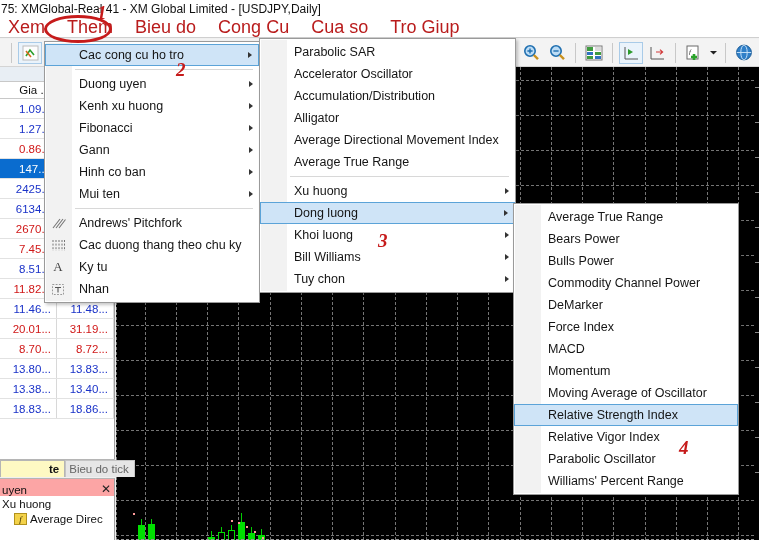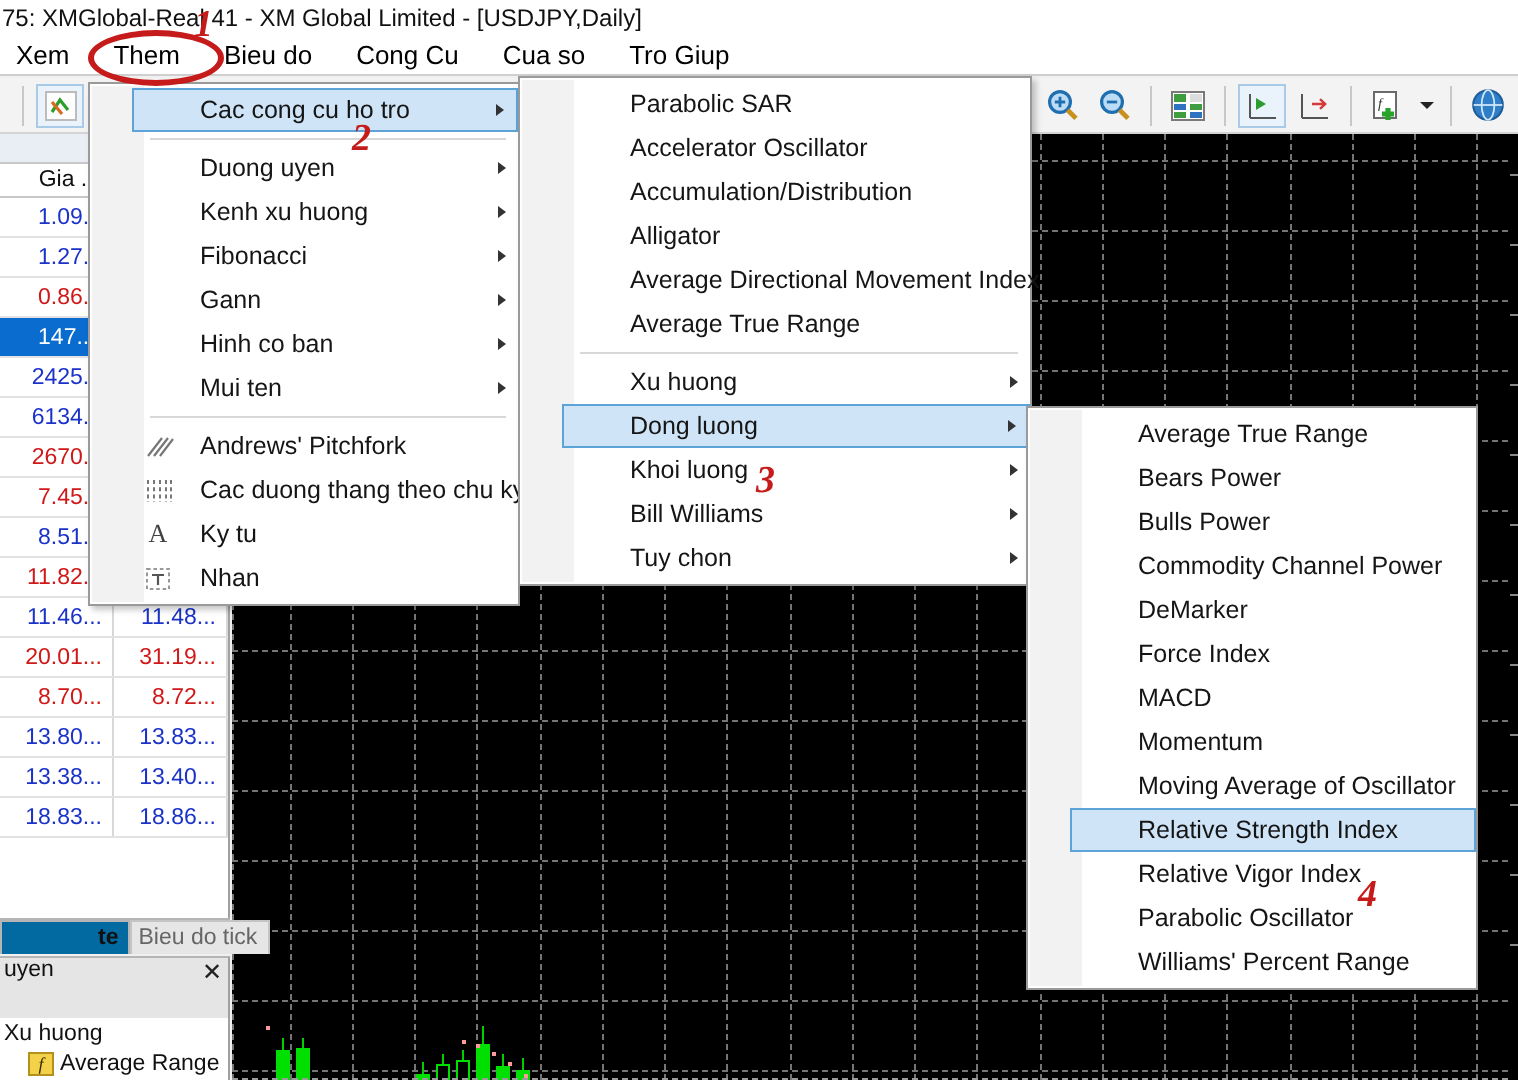--- a/index.html
+++ b/index.html
@@ -23,21 +23,21 @@
   }
 
   
   .menubar {
     position: absolute; left: 0; top: 18px; width: 759px; height: 20px;
     background: #ffffff;
     border-bottom: 1px solid #cfcfcf;
     display: flex; align-items: center;
   }
   .menubar .mi {
-    font-size: 13px; color: #000000;
+    font-size: 18px; color: #b91c1c;
     padding: 2px 11px; height: 19px; line-height: 15px;
     white-space: nowrap;
   }
   .menubar .mi:first-child { padding-left: 8px; }
 
   
   .toolbar {
     position: absolute; left: 0; top: 39px; width: 759px; height: 28px;
     background: #f3f3f3;
     border-bottom: 1px solid #d4d4d4;
@@ -83,37 +83,37 @@
   .mw-tabs {
     position: absolute; left: 0; top: 459px; width: 115px; height: 18px;
     background: #f0f0f0; border-top: 1px solid #b5b5b5;
     display: flex; align-items: flex-end;
   }
   .mw-tabs .tab {
     font-size: 11.5px; color: #333; padding: 1px 5px 2px 3px;
     height: 17px; line-height: 15px; white-space: nowrap;
   }
   .mw-tabs .tab.active {
-    background: #0369a1; color: #111; font-weight: bold;
+    background: #fef9c3; color: #111; font-weight: bold;
     border: 1px solid #b5b5b5; border-bottom: none; padding-left: 48px;
   }
   .mw-tabs .tab.inactive {
     background: #e6e6e6; border: 1px solid #c4c4c4; border-bottom: none;
     color: #666;
   }
 
   
   .navpanel {
     position: absolute; left: 0; top: 478px; width: 115px; height: 62px;
     background: #ffffff; border-right: 1px solid #a0a0a0;
     border-top: 1px solid #b5b5b5;
     overflow: hidden;
   }
   .nav-title {
-    height: 30px; background: #e5e5e5; display: flex; align-items: flex-start;
+    height: 17px; background: #fca5a5; display: flex; align-items: flex-end;
     justify-content: space-between; padding: 0 3px 0 2px;
     font-size: 11.5px; color: #111;
   }
   .nav-close { font-size: 12px; color: #222; cursor: default; }
   .nav-item {
     font-size: 11.5px; color: #111; padding: 2px 2px 1px 2px;
     display: flex; align-items: center; gap: 3px; white-space: nowrap;
   }
   .nav-item.indent { padding-left: 14px; }
   .fx-icon {
@@ -153,21 +153,20 @@
     padding: 2px 0;
   }
   .menu .gutter {
     position: absolute; left: 1px; top: 1px; bottom: 1px; width: 26px;
     background: #f2f2f2;
   }
   .menu-item {
     position: relative; height: 22px; display: flex; align-items: center;
     font-size: 12.5px; color: #151515; padding-left: 34px; padding-right: 22px;
     white-space: nowrap;
-    margin-left: 21px;
   }
   .menu-item .ic {
     position: absolute; left: 4px; top: 3px; width: 18px; height: 16px;
     display: flex; align-items: center; justify-content: center;
     font-size: 12px; color: #555;
   }
   .menu-item .arrow {
     position: absolute; right: 6px; top: 50%; transform: translateY(-50%);
     width: 0; height: 0;
     border-left: 4px solid #333; border-top: 3.5px solid transparent;
@@ -475,21 +474,21 @@
   <div class="navpanel">
     <div class="nav-title">
       <span>uyen</span>
       <span class="nav-close">✕</span>
     </div>
     <div class="nav-item">
       <span>Xu huong</span>
     </div>
     <div class="nav-item indent">
       <span class="fx-icon">f</span>
-      <span>Average Range</span>
+      <span>Average Direc</span>
     </div>
   </div>
 
   <div class="menu" style="left:44px; top:41px; width:216px;">
     <div class="gutter"></div>
     <div class="menu-item hl">
       <span>Cac cong cu ho tro</span>
       <span class="arrow"></span>
     </div>
     <div class="menu-sep"></div>

